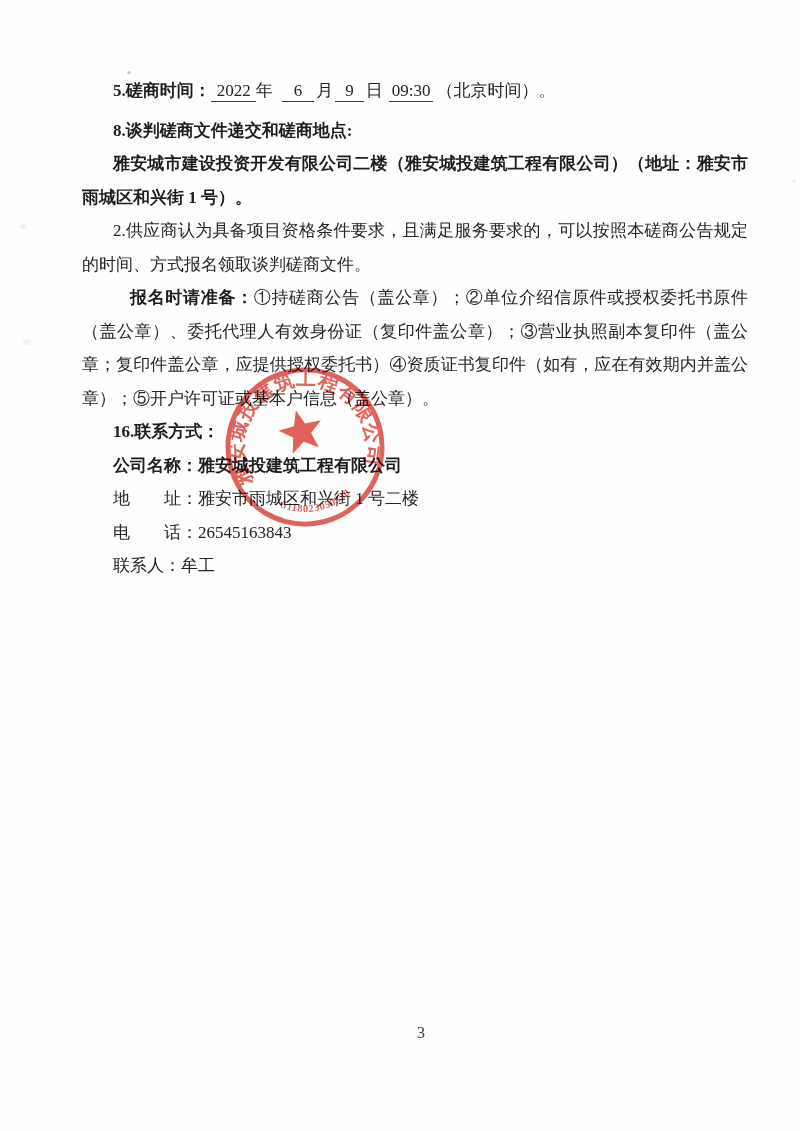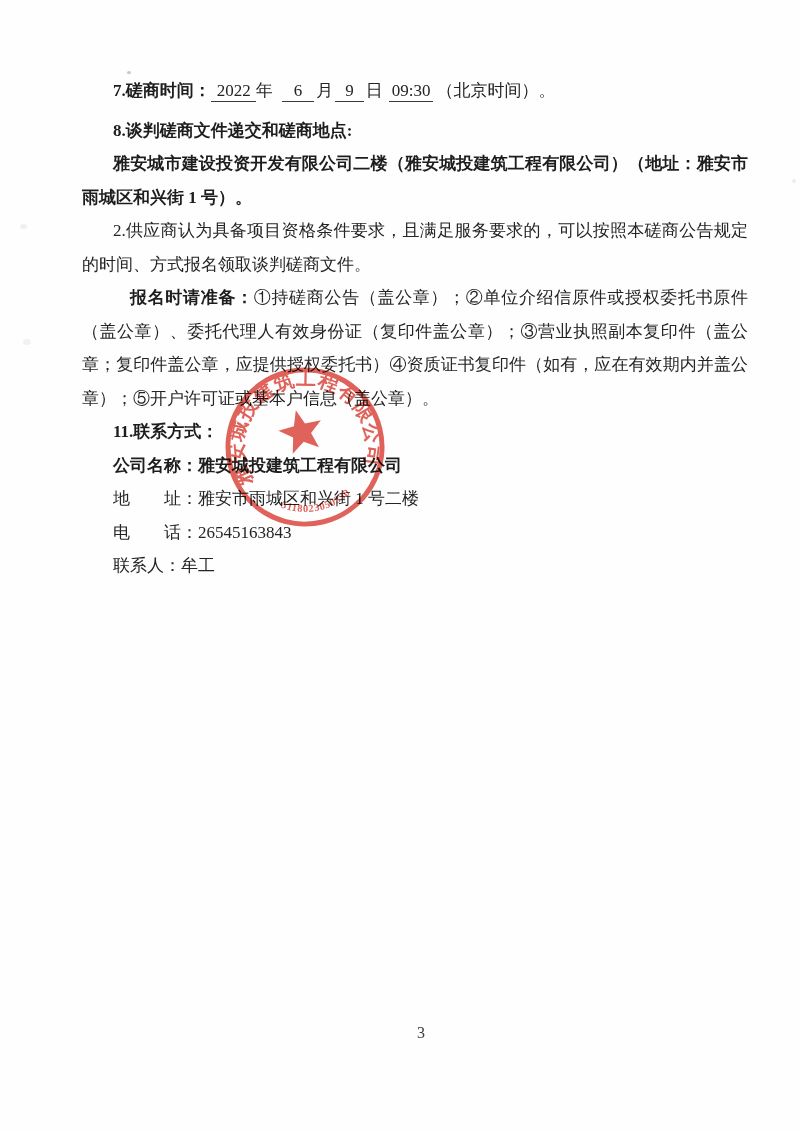--- a/index.html
+++ b/index.html
@@ -40,37 +40,37 @@
   .s4{left:792px;top:179px;width:4px;height:4px;background:#e0e0e0;}
 </style>
 </head>
 <body>
 
 <div class="page">
 
   <div class="content">
 
     <p>
-      <span class="b">7.磋商时间：</span><span class="u u1">2022</span><span>年</span><span class="u u2">6</span><span>月</span><span class="u u3">9</span><span>日</span><span class="u u4">09:30</span><span>（北京时间）。</span>
+      <span class="b">5.磋商时间：</span><span class="u u1">2022</span><span>年</span><span class="u u2">6</span><span>月</span><span class="u u3">9</span><span>日</span><span class="u u4">09:30</span><span>（北京时间）。</span>
     </p>
 
     <p class="mt">
       <span class="b">8.谈判磋商文件递交和磋商地点:</span>
     </p>
 
     <p class="b">雅安城市建设投资开发有限公司二楼（雅安城投建筑工程有限公司）（地址：雅安市雨城区和兴街 1 号）。</p>
 
     <p>2.供应商认为具备项目资格条件要求，且满足服务要求的，可以按照本磋商公告规定的时间、方式报名领取谈判磋商文件。</p>
 
     <p class="note">
       <span class="b">报名时请准备：</span><span>①持磋商公告（盖公章）；②单位介绍信原件或授权委托书原件（盖公章）、委托代理人有效身份证（复印件盖公章）；③营业执照副本复印件（盖公章；复印件盖公章，应提供授权委托书）④资质证书复印件（如有，应在有效期内并盖公章）；⑤开户许可证或基本户信息（盖公章）。</span>
     </p>
 
     <p>
-      <span class="b">11.联系方式：</span>
+      <span class="b">16.联系方式：</span>
     </p>
 
     <p>
       <span class="b">公司名称：</span><span class="b">雅安城投建筑工程有限公司</span>
     </p>
 
     <p>
       <span>地　　址：</span><span>雅安市雨城区和兴街 1 号二楼</span>
     </p>
 

